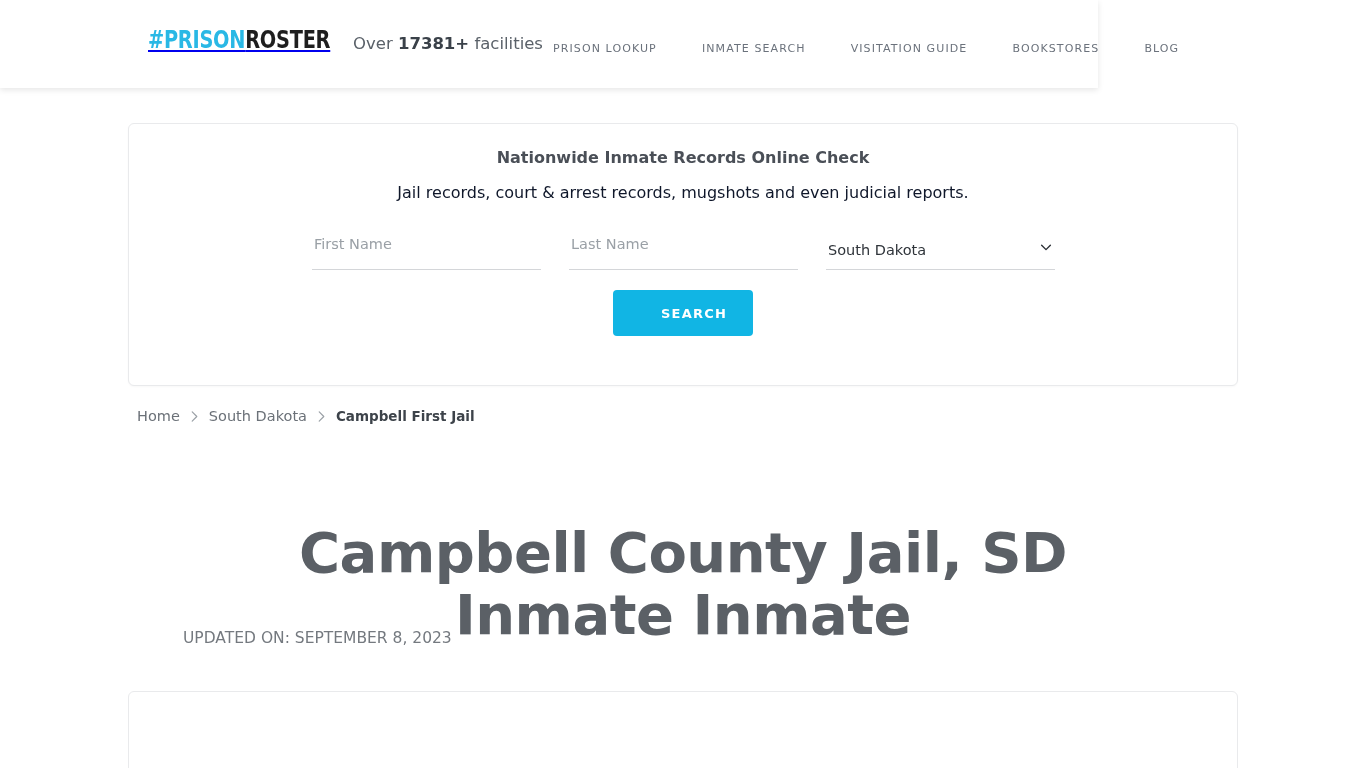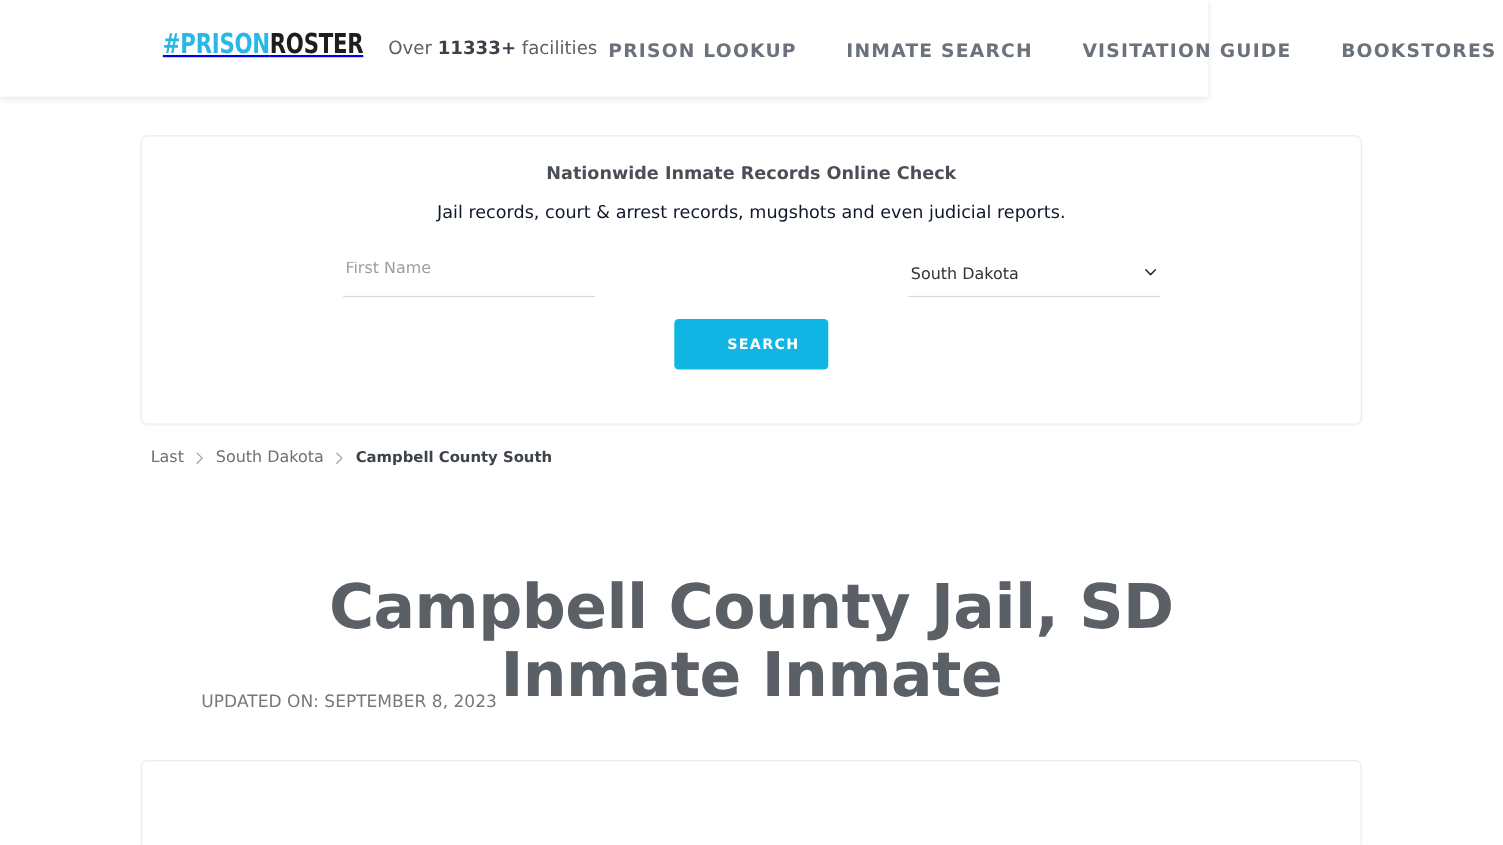--- a/index.html
+++ b/index.html
@@ -49,22 +49,22 @@
   }
   .facilities b { color: #3a4149; font-weight: 700; }
 
   .nav {
     position: absolute;
     left: 553px; top: 37px;
     white-space: nowrap;
   }
   .nav a {
     display: inline-block;
-    font-size: 17px;
-    font-weight: 700;
+    font-size: 11px;
+    font-weight: 400;
     letter-spacing: 1.1px;
     color: #6b727c;
     text-decoration: none;
     margin-right: 40px;
     text-transform: uppercase;
   }
   .nav a:last-child { margin-right: 13px; }
 
   
   .search-card {
@@ -216,69 +216,70 @@
 <body>
 
 <header class="site-header">
   <div class="header-inner">
 
     <a class="logo" href="#">
       <span class="hash">#PRISON</span><span class="roster">ROSTER</span>
     </a>
 
     <div class="facilities">
-      <span>Over </span><b>11333+</b><span> facilities</span>
+      <span>Over </span><b>17381+</b><span> facilities</span>
     </div>
 
     <nav class="nav">
       <a href="#">PRISON LOOKUP</a>
       <a href="#">INMATE SEARCH</a>
       <a href="#">VISITATION GUIDE</a>
       <a href="#">BOOKSTORES</a>
       <a href="#">BLOG</a>
     </nav>
 
   </div>
 </header>
 
 <section class="search-card">
 
   <div class="card-title">Nationwide Inmate Records Online Check</div>
   <div class="card-sub">Jail records, court &amp; arrest records, mugshots and even judicial reports.</div>
 
   <input id="first-name" class="field" type="text" placeholder="First Name" style="">
 
+  <input id="last-name" class="field" type="text" placeholder="Last Name" style="">
 
   <div class="select-wrap">
     <select>
       <option selected="">South Dakota</option>
     </select>
     <span class="select-chevron">
       <svg width="14" height="14" viewBox="0 0 16 16" fill="none" xmlns="http://www.w3.org/2000/svg">
         <path d="M3 6 L8 11 L13 6" stroke="currentColor" stroke-width="1.6" stroke-linecap="round" stroke-linejoin="round"></path>
       </svg>
     </span>
   </div>
 
   <button class="search-btn">SEARCH</button>
 
 </section>
 
 <nav class="breadcrumb">
-  <a href="#">Last</a>
+  <a href="#">Home</a>
   <span class="sep">
     <svg width="11" height="13" viewBox="0 0 12 14" fill="none" xmlns="http://www.w3.org/2000/svg">
       <path d="M3.5 2 L8.5 7 L3.5 12" stroke="currentColor" stroke-width="1.3" stroke-linecap="round" stroke-linejoin="round"></path>
     </svg>
   </span>
   <a href="#">South Dakota</a>
   <span class="sep">
     <svg width="11" height="13" viewBox="0 0 12 14" fill="none" xmlns="http://www.w3.org/2000/svg">
       <path d="M3.5 2 L8.5 7 L3.5 12" stroke="currentColor" stroke-width="1.3" stroke-linecap="round" stroke-linejoin="round"></path>
     </svg>
   </span>
-  <span class="current">Campbell County South</span>
+  <span class="current">Campbell First Jail</span>
 </nav>
 
 <h1 class="page-title">Campbell County Jail, SD Inmate Inmate</h1>
 <div class="updated-on">UPDATED ON: SEPTEMBER 8, 2023</div>
 
 <section class="content-card"></section>
 
 </body></html>

